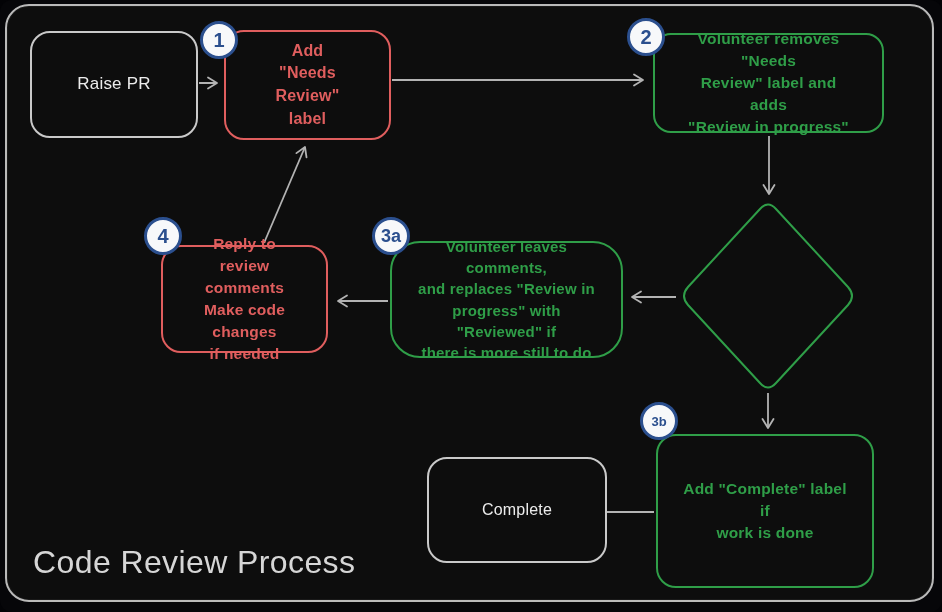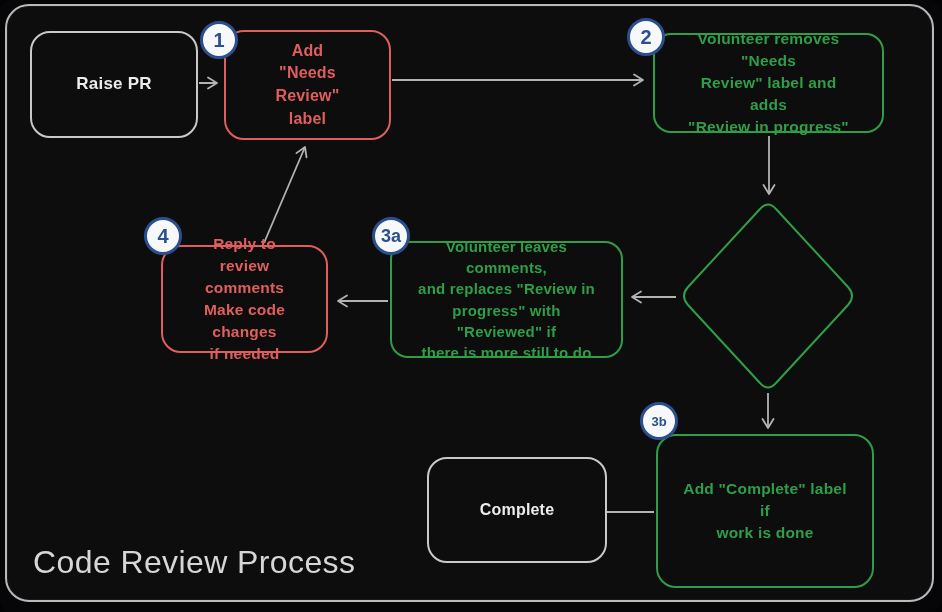--- a/index.html
+++ b/index.html
@@ -15,21 +15,21 @@
   }
   svg.overlay{position:absolute;left:0;top:0;pointer-events:none;}
   .node{
     position:absolute;display:flex;align-items:center;justify-content:center;
     text-align:center;white-space:pre-line;box-sizing:border-box;
     background:#0d0d0d;border-radius:20px;line-height:1.42;
     font-weight:600;letter-spacing:.2px;padding:6px 25px;
   }
   .node.red{border:2px solid var(--accent_red,#e05e5e);color:var(--accent_red,#e05e5e);}
   .node.green{border:2px solid var(--accent_green,#2f9e48);color:var(--accent_green,#2f9e48);}
-  .node.neutral{border:2px solid var(--neutral_border,#c9c9c9);color:var(--neutral_text,#ececec);font-weight:700;}
+  .node.neutral{border:2px solid var(--neutral_border,#c9c9c9);color:var(--neutral_text,#ececec);font-weight:400;}
   .badge{
     position:absolute;width:38px;height:38px;border-radius:50%;box-sizing:border-box;
     background:var(--badge_fill,#f7f8fa);border:3px solid var(--badge_blue,#2b4f8e);
     color:var(--badge_blue,#2b4f8e);display:flex;align-items:center;justify-content:center;
     font-size:20px;font-weight:600;z-index:5;
   }
   .diamond-label{
     position:absolute;left:682px;top:260px;width:172px;text-align:center;
     color:var(--accent_green,#2f9e48);font-size:13.5px;font-weight:600;
     line-height:1.55;white-space:pre-line;
@@ -68,21 +68,21 @@
 
   <div class="node red" style="left:224px;top:30px;width:167px;height:110px;font-size:16px;">Add
 "Needs Review"
 label</div>
 
   <div class="node green" style="left:653px;top:33px;width:231px;height:100px;font-size:15.5px;border-radius:18px;">Volunteer removes "Needs
 Review" label and adds
 "Review in progress"</div>
 
 
-  <div class="node green" style="left:390px;top:241px;width:233px;height:117px;font-size:15px;border-radius:18px;">Volunteer leaves comments,
+  <div class="node green" style="left:390px;top:241px;width:233px;height:117px;font-size:15px;border-radius:30px;">Volunteer leaves comments,
 and replaces "Review in
 progress" with "Reviewed" if
 there is more still to do</div>
 
   <div class="node red" style="left:161px;top:245px;width:167px;height:108px;font-size:15.5px;">Reply to review
 comments
 Make code changes
 if needed</div>
 
   <div class="node green" style="left:656px;top:434px;width:218px;height:154px;font-size:15.5px;">Add "Complete" label if

